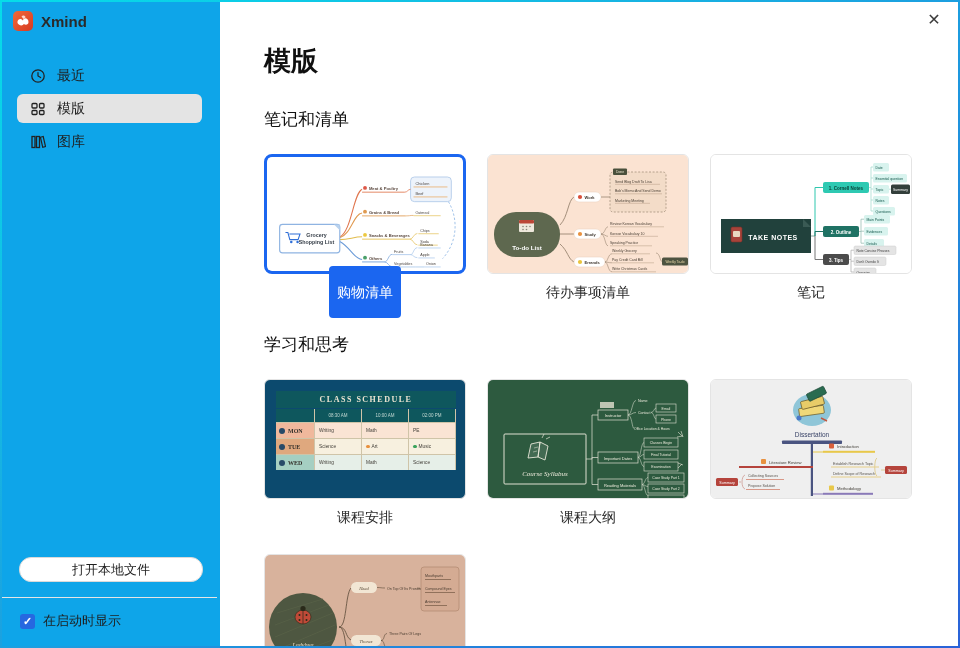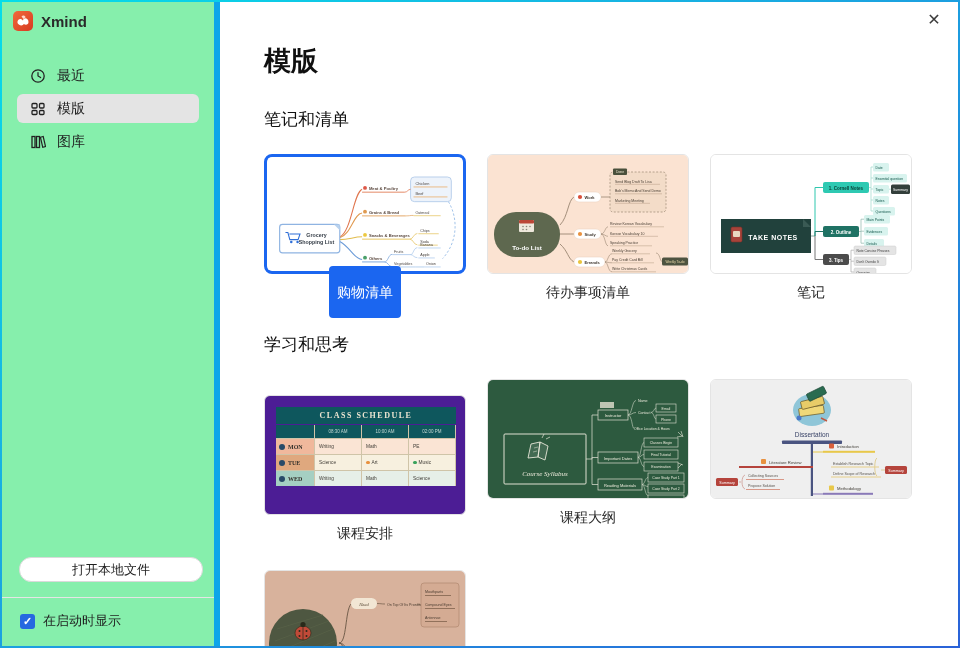--- a/index.html
+++ b/index.html
@@ -2,21 +2,21 @@
 <html><head>
 <meta charset="utf-8">
 <style>
   * { margin:0; padding:0; box-sizing:border-box; }
   html,body { width:960px; height:648px; overflow:hidden; font-family:"Liberation Sans",sans-serif; }
   .frame { width:960px; height:648px; padding:2px;
            background:linear-gradient(145deg,#06dde9 0%,#17b2e2 35%,#2a62d8 100%); }
   .window { width:100%; height:100%; background:#fff; display:flex; overflow:hidden; }
 
   
-  .sidebar { width:218px; flex:0 0 218px; background:#86efac; border-right:6px solid #0ea5e9;
+  .sidebar { width:218px; flex:0 0 218px; background:#0ea5e9; border-right:3px solid #0ea5e9;
              display:flex; flex-direction:column; }
   .logo-row { display:flex; align-items:center; gap:8px; padding:9px 11px 16px; }
   .logo { width:20px; height:20px; border-radius:5px;
           background:linear-gradient(135deg,#f06a3a,#d83a22); display:flex; align-items:center; justify-content:center; }
   .app-name { font-size:15px; font-weight:700; color:#2a2a2a; }
   .nav { padding:14px 15px 0; display:flex; flex-direction:column; gap:4px; }
   .nav-item { display:flex; align-items:center; gap:11px; height:29px; padding:0 13px;
               border-radius:6px; font-size:14px; color:#1f1f1f; cursor:default; }
   .nav-item.active { background:#e4e4e4; }
   .nav-ic { width:16px; height:16px; display:inline-flex; }
@@ -40,21 +40,21 @@
   .thumb { width:202px; height:120px; border:1px solid #e4e4e4; border-radius:6px;
            overflow:hidden; background:#fff; }
   .thumb.selected { border:3px solid #1b66f0; border-radius:8px; padding:1px; }
   .thumb svg { display:block; width:100%; height:100%; }
   .label-row { text-align:center; margin-top:10px; height:21px; font-size:14px; color:#2a2a2a; }
   .pill { background:#1b66f0; color:#fff; padding:18px 8px; border-radius:4px; }
   svg text { font-family:"Liberation Sans",sans-serif; }
   .script-text { font-family:"Liberation Serif",serif; font-style:italic; }
 
   
-  .sched-bg { background:#4c1d95; padding:11px 0 0 11px;margin-top:16px; }
+  .sched-bg { background:#0c4a6e; padding:11px 0 0 11px; }
   .sch { width:180px; }
   .sch-title { background:#0e575d; color:#ece5d2; font-family:"Liberation Serif",serif;
                font-size:8px; letter-spacing:1.5px; text-align:center; height:17px; line-height:17px;
                font-weight:700; margin-bottom:1px; }
   .sch-grid { display:grid; grid-template-columns:38px 46px 46px 46px; gap:1px; background:#cfc4a8; }
   .sch-h { background:#0e575d; color:#c2d8d2; font-size:4.5px; text-align:center; line-height:13px; height:13px; }
   .sch-day { display:flex; align-items:center; gap:3px; padding-left:3px;
              font-family:"Liberation Serif",serif; font-weight:700; font-size:6px; color:#33302a; height:15px; }
   .mon { background:#f0b89c; } .tue { background:#dfa87e; } .wed { background:#a5cfc2; }
   .sch-c { font-size:4.8px; color:#44403a; padding-left:4px; line-height:15px; height:15px; }

